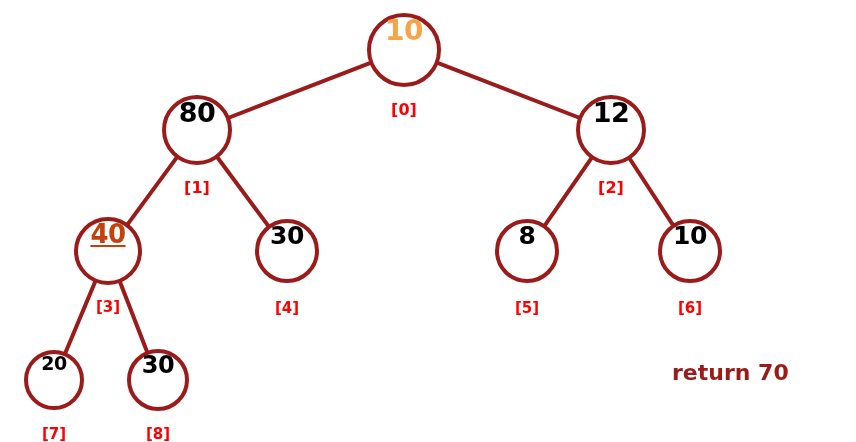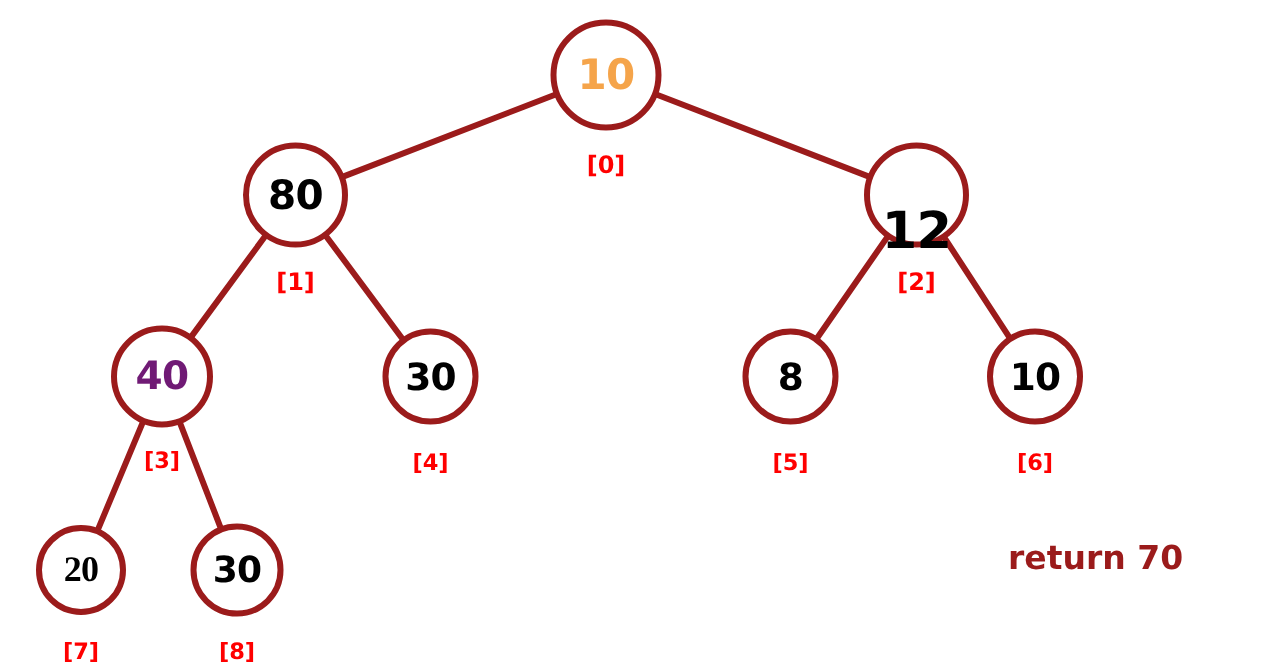--- a/index.html
+++ b/index.html
@@ -23,21 +23,20 @@
     top: 0;
     width: 856px;
     height: 442px;
   }
   .node {
     position: absolute;
     border-radius: 50%;
     background: #ffffff;
     box-sizing: border-box;
     display: flex;
-    align-items: center;
     justify-content: center;
   }
   .node-value {
     font-weight: bold;
     line-height: 1;
     letter-spacing: -0.5px;
     user-select: none;
   }
   .index-label {
     position: absolute;
@@ -71,41 +70,41 @@
   <div id="nodes-layer">
       <div class="node" style="left: 367px; top: 13px; width: 74px; height: 74px; border: 4px solid rgb(155, 27, 27); background: rgb(255, 255, 255);">
         <span class="node-value" style="font-size: 28px; color: rgb(245, 164, 74);">10</span>
       </div>
       <div class="index-label" style="color: rgb(255, 0, 0); font-size: 16px; left: 364px; top: 102px; width: 80px; text-align: center;">[0]</div>
       <div class="node" style="left: 162px; top: 95px; width: 70px; height: 70px; border: 4px solid rgb(155, 27, 27); background: rgb(255, 255, 255);">
         <span class="node-value" style="font-size: 27px; color: rgb(0, 0, 0);">80</span>
       </div>
       <div class="index-label" style="color: rgb(255, 0, 0); font-size: 16px; left: 157px; top: 180px; width: 80px; text-align: center;">[1]</div>
       <div class="node" style="left: 576px; top: 95px; width: 70px; height: 70px; border: 4px solid rgb(155, 27, 27); background: rgb(255, 255, 255);">
-        <span class="node-value" style="font-size: 34px; color: rgb(0, 0, 0); margin-top: 48px;">12</span>
+        <span class="node-value" style="font-size: 27px; color: rgb(0, 0, 0);">12</span>
       </div>
       <div class="index-label" style="color: rgb(255, 0, 0); font-size: 16px; left: 571px; top: 180px; width: 80px; text-align: center;">[2]</div>
       <div class="node" style="left: 74px; top: 217px; width: 68px; height: 68px; border: 4px solid rgb(155, 27, 27); background: rgb(255, 255, 255);">
-        <span class="node-value" style="font-size: 26px; color: #701a75;">40</span>
+        <span class="node-value" style="font-size: 26px; color: #c2410c; text-decoration: underline;">40</span>
       </div>
       <div class="index-label" style="color: rgb(255, 0, 0); font-size: 15px; left: 68px; top: 300px; width: 80px; text-align: center;">[3]</div>
       <div class="node" style="left: 255px; top: 219px; width: 64px; height: 64px; border: 4px solid rgb(155, 27, 27); background: rgb(255, 255, 255);">
         <span class="node-value" style="font-size: 25px; color: rgb(0, 0, 0);">30</span>
       </div>
       <div class="index-label" style="color: rgb(255, 0, 0); font-size: 15px; left: 247px; top: 301px; width: 80px; text-align: center;">[4]</div>
       <div class="node" style="left: 495px; top: 219px; width: 64px; height: 64px; border: 4px solid rgb(155, 27, 27); background: rgb(255, 255, 255);">
         <span class="node-value" style="font-size: 25px; color: rgb(0, 0, 0);">8</span>
       </div>
       <div class="index-label" style="color: rgb(255, 0, 0); font-size: 15px; left: 487px; top: 301px; width: 80px; text-align: center;">[5]</div>
       <div class="node" style="left: 658px; top: 219px; width: 64px; height: 64px; border: 4px solid rgb(155, 27, 27); background: rgb(255, 255, 255);">
         <span class="node-value" style="font-size: 25px; color: rgb(0, 0, 0);">10</span>
       </div>
       <div class="index-label" style="color: rgb(255, 0, 0); font-size: 15px; left: 650px; top: 301px; width: 80px; text-align: center;">[6]</div>
       <div class="node" style="left: 24px; top: 350px; width: 60px; height: 60px; border: 4px solid rgb(155, 27, 27); background: rgb(255, 255, 255);">
-        <span class="node-value" style="font-size: 24px; color: rgb(0, 0, 0); font-family: Liberation Serif, serif;">20</span>
+        <span class="node-value" style="font-size: 19px; color: rgb(0, 0, 0);">20</span>
       </div>
       <div class="index-label" style="color: rgb(255, 0, 0); font-size: 15px; left: 14px; top: 427px; width: 80px; text-align: center;">[7]</div>
       <div class="node" style="left: 127px; top: 349px; width: 62px; height: 62px; border: 4px solid rgb(155, 27, 27); background: rgb(255, 255, 255);">
         <span class="node-value" style="font-size: 24px; color: rgb(0, 0, 0);">30</span>
       </div>
       <div class="index-label" style="color: rgb(255, 0, 0); font-size: 15px; left: 118px; top: 427px; width: 80px; text-align: center;">[8]</div>
     </div>
   <div id="return-text" style="left: 672px; top: 362px; font-size: 22px; color: rgb(155, 27, 27);">return 70</div>
 </div>
 

